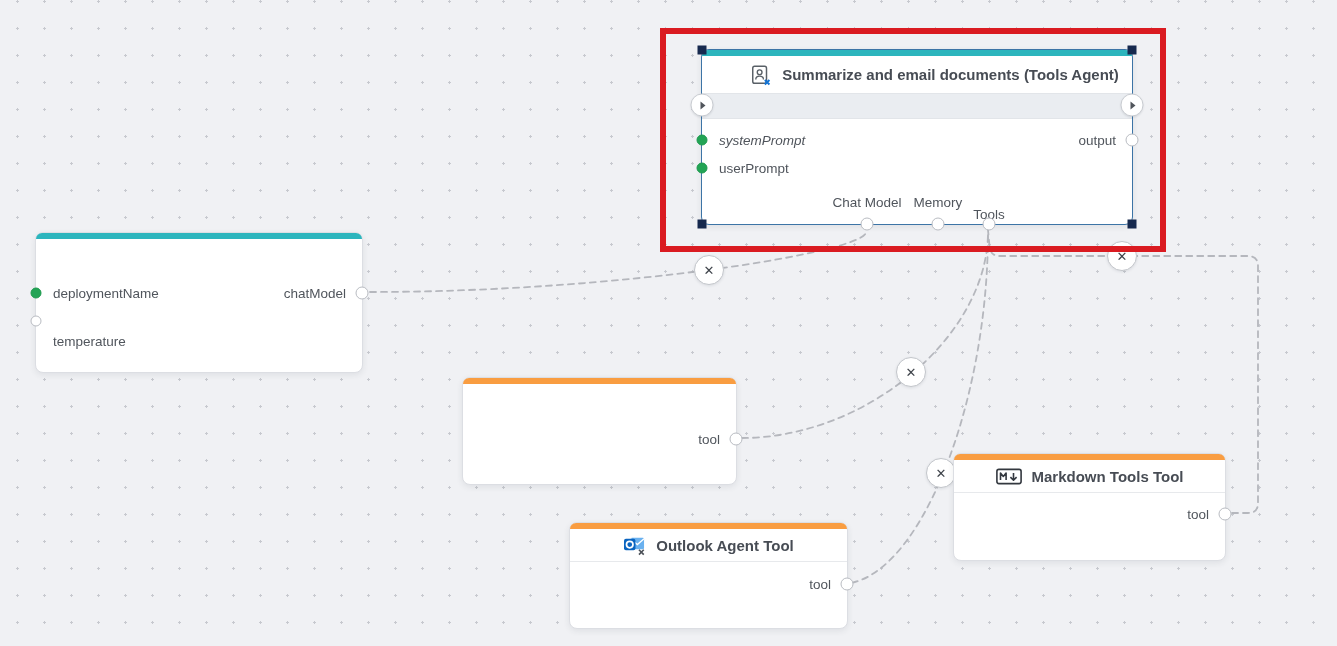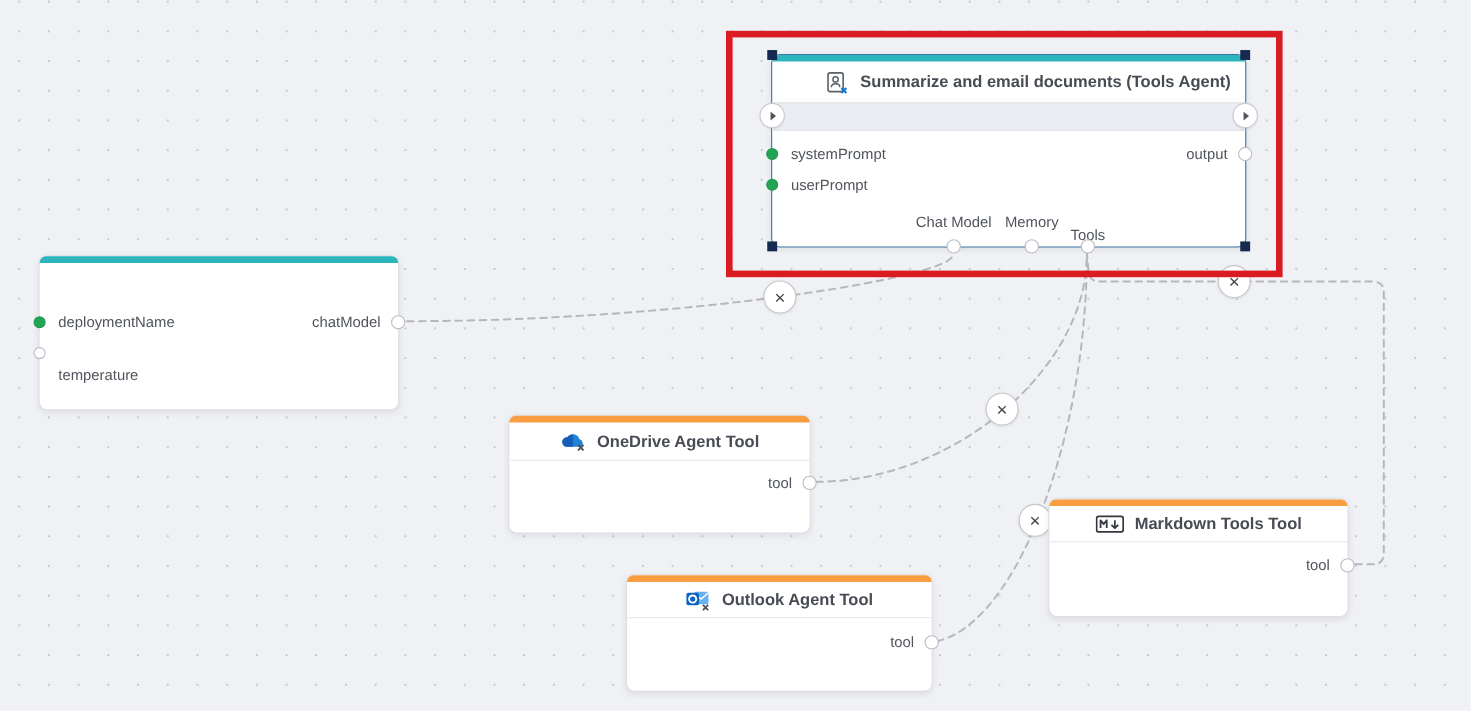--- a/index.html
+++ b/index.html
@@ -106,21 +106,21 @@
       <svg width="10" height="10" viewBox="0 0 10 10">
           <path d="M3 1 L8 5 L3 9 Z" fill="#50555c"></path>
         </svg>
     </button>
     <button class="arrow-btn" style="left:100%; top:55px;">
       <svg width="10" height="10" viewBox="0 0 10 10">
           <path d="M3 1 L8 5 L3 9 Z" fill="#50555c"></path>
         </svg>
     </button>
 
-    <span class="param" style="left:17px; top:90px;">systemPrompt</span>
+    <span class="param" style="left:17px; top:90px;font-style:italic;">systemPrompt</span>
     <span class="param" style="left:17px; top:118px;">userPrompt</span>
     <span class="param right" style="right:16px; top:90px;">output</span>
 
     <span class="port green" style="left:0; top:90px;"></span>
     <span class="port green" style="left:0; top:118px;"></span>
     <span class="port big" style="left:100%; top:90px;"></span>
 
     <span class="anchor-label" style="left:165px; top:152px;">Chat Model</span>
     <span class="anchor-label" style="left:236px; top:152px;">Memory</span>
     <span class="anchor-label" style="left:287px; top:164px;">Tools</span>
@@ -139,30 +139,20 @@
     <span class="param" style="left:17px; top:60px;">deploymentName</span>
     <span class="param" style="left:17px; top:88px;margin-top:20px;">temperature</span>
     <span class="param right" style="right:16px; top:60px;">chatModel</span>
     <span class="port green" style="left:0; top:60px;"></span>
     <span class="port" style="left:0; top:88px;"></span>
     <span class="port big" style="left:100%; top:60px;"></span>
   </div>
 
   <div class="node" id="node-onedrive">
     <div class="accent" style="background:#f99d41;"></div>
-    <div class="node-header">
-      <span class="icon">
-        <svg width="24" height="17" viewBox="0 0 24 17">
-          <path d="M6.2 13.2 a4.3 4.3 0 0 1 .5-8.6 A6 6 0 0 1 17.6 6 a3.9 3.9 0 0 1 1.2 7.2 Z" fill="#1f83d6"></path>
-          <path d="M6.2 13.2 a4.3 4.3 0 0 1 .5-8.6 A6 6 0 0 1 12 2 l0 11.2 Z" fill="#1460b8"></path>
-          <path d="M16.5 11.5 l5 5 M21.5 11.5 l-5 5" stroke="#4c5158" stroke-width="1.7"></path>
-        </svg>
-      </span>
-      <span class="ttl">OneDrive Agent Tool</span>
-    </div>
     <span class="param right" style="right:16px; top:61px;">tool</span>
     <span class="port big" style="left:100%; top:61px;"></span>
   </div>
 
   <div class="node" id="node-outlook">
     <div class="accent" style="background:#f99d41;"></div>
     <div class="node-header">
       <span class="icon">
         <svg width="23" height="21" viewBox="0 0 24 22">
           <rect x="8" y="3" width="14" height="12" rx="1.5" fill="#6ab1ef"></rect>

